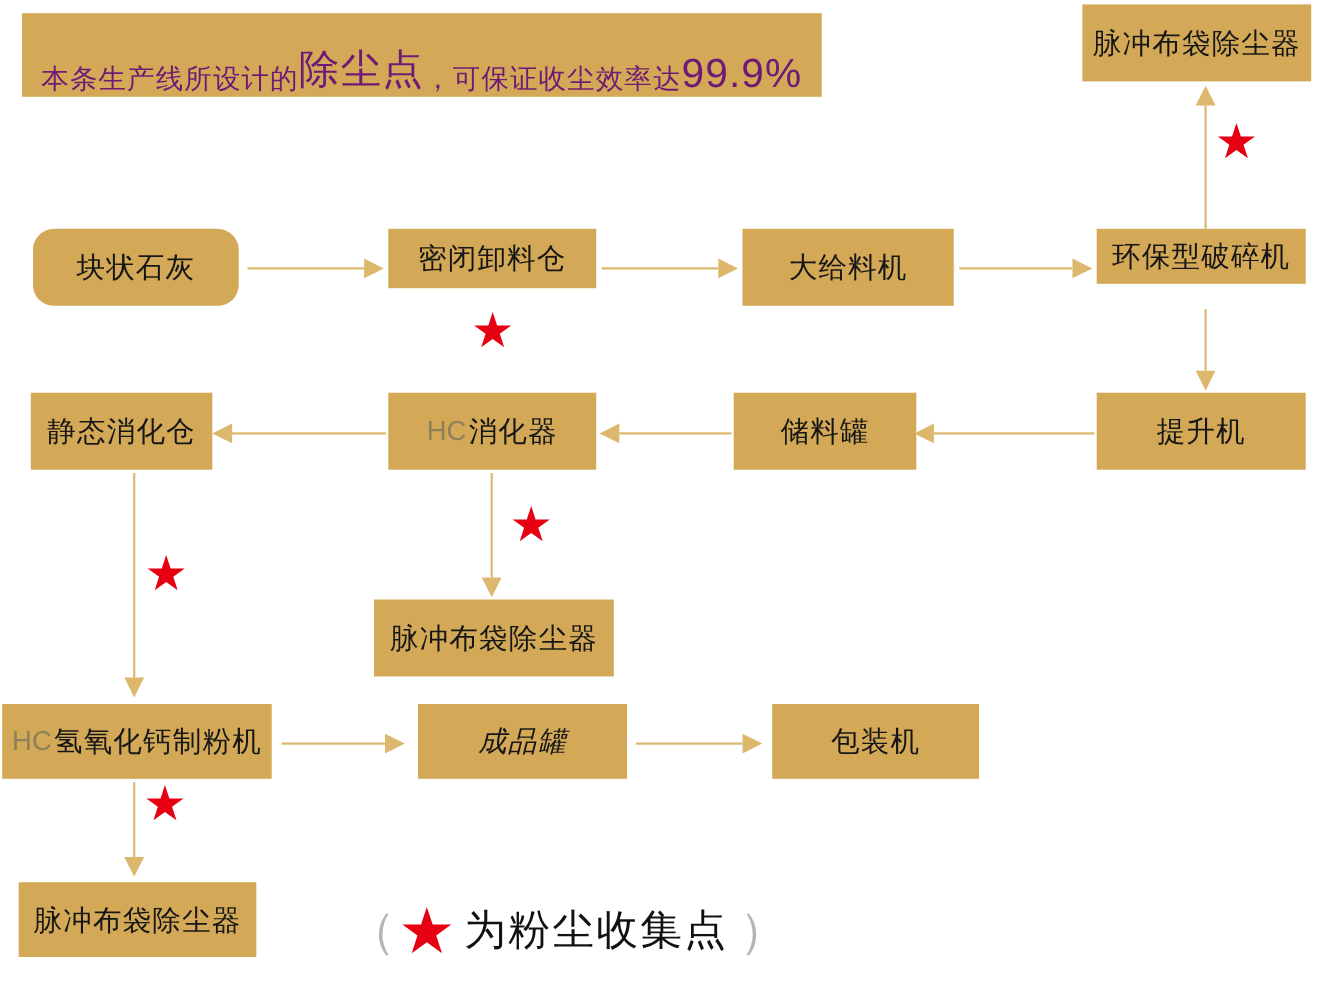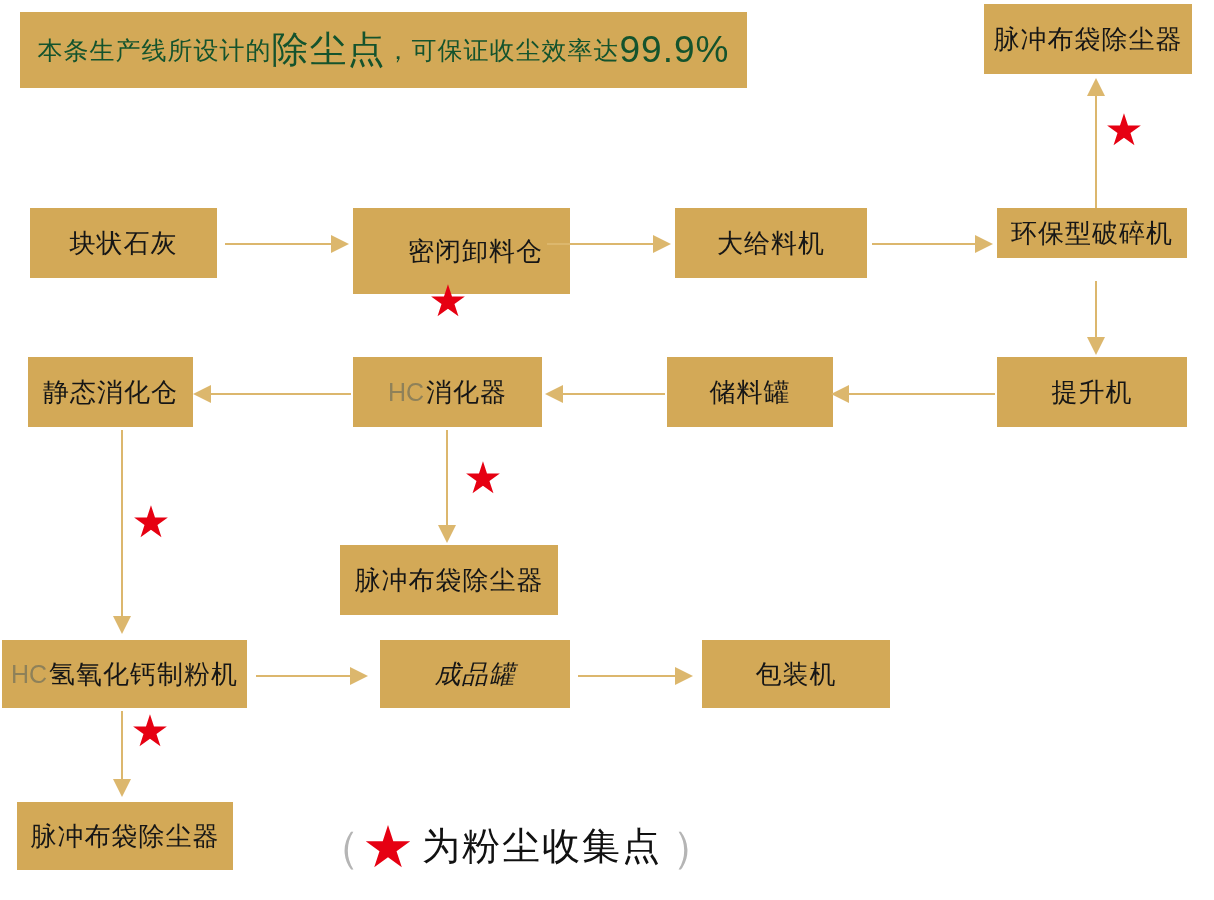--- a/index.html
+++ b/index.html
@@ -5,22 +5,22 @@
   html,body{margin:0;padding:0;background:#ffffff;}
   body{width:1214px;height:900px;font-family:"Liberation Sans","DejaVu Sans",sans-serif;}
   .canvas{position:relative;width:1214px;height:900px;background:#fff;overflow:hidden;}
 
   
   .box{position:absolute;background:#d3a957;color:#161616;display:flex;
        align-items:center;justify-content:center;font-size:26px;letter-spacing:1px;}
   .box .hc{color:#8e8159;font-size:25px;margin-right:2px;letter-spacing:0;}
 
   
-  .banner{position:absolute;background:#d3a957;display:flex;align-items:center;
-          justify-content:center;color:#14532d;white-space:nowrap;}
+  .banner{position:absolute;background:#d3a957;display:flex;align-items:flex-end;
+          justify-content:center;color:#701a75;white-space:nowrap;}
   .banner .t-sm{font-size:25px;letter-spacing:1px;}
   .banner .t-lg{font-size:37px;letter-spacing:1px;}
 
   
   .hline{position:absolute;height:2px;background:#dcb76d;}
   .hline.to-right::after{content:"";position:absolute;right:-18px;top:-8px;
       border-left:18px solid #dcb76d;border-top:9px solid transparent;border-bottom:9px solid transparent;}
   .hline.to-left::before{content:"";position:absolute;left:-18px;top:-8px;
       border-right:18px solid #dcb76d;border-top:9px solid transparent;border-bottom:9px solid transparent;}
   .vline{position:absolute;width:2px;background:#dcb76d;}
@@ -47,22 +47,22 @@
 
   <div class="banner" style="left:20px;top:12px;width:727px;height:76px;">
     <span class="t-sm">本条生产线所设计的</span>
     <span class="t-lg">除尘点</span>
     <span class="t-sm">，可保证收尘效率达</span>
     <span class="t-lg">99.9%</span>
   </div>
 
   <div class="box" style="left:984px;top:4px;width:208px;height:70px;">脉冲布袋除尘器</div>
 
-  <div class="box" style="left:30px;top:208px;width:187px;height:70px;">块状石灰</div>
-  <div class="box" style="left:353px;top:208px;width:189px;height:86px;padding-left:28px;">密闭卸料仓</div>
+  <div class="box" style="left:30px;top:208px;width:187px;height:70px;border-radius:19px;">块状石灰</div>
+  <div class="box" style="left:353px;top:208px;width:189px;height:54px;">密闭卸料仓</div>
   <div class="box" style="left:675px;top:208px;width:192px;height:70px;font-family:Liberation Mono, monospace;">大给料机</div>
   <div class="box" style="left:997px;top:208px;width:190px;height:50px;">环保型破碎机</div>
 
   <div class="box" style="left:28px;top:357px;width:165px;height:70px;">静态消化仓</div>
   <div class="box" style="left:353px;top:357px;width:189px;height:70px;">
     <span class="hc">HC</span>
     <span>消化器</span>
   </div>
   <div class="box" style="left:667px;top:357px;width:166px;height:70px;">储料罐</div>
   <div class="box" style="left:997px;top:357px;width:190px;height:70px;">提升机</div>

